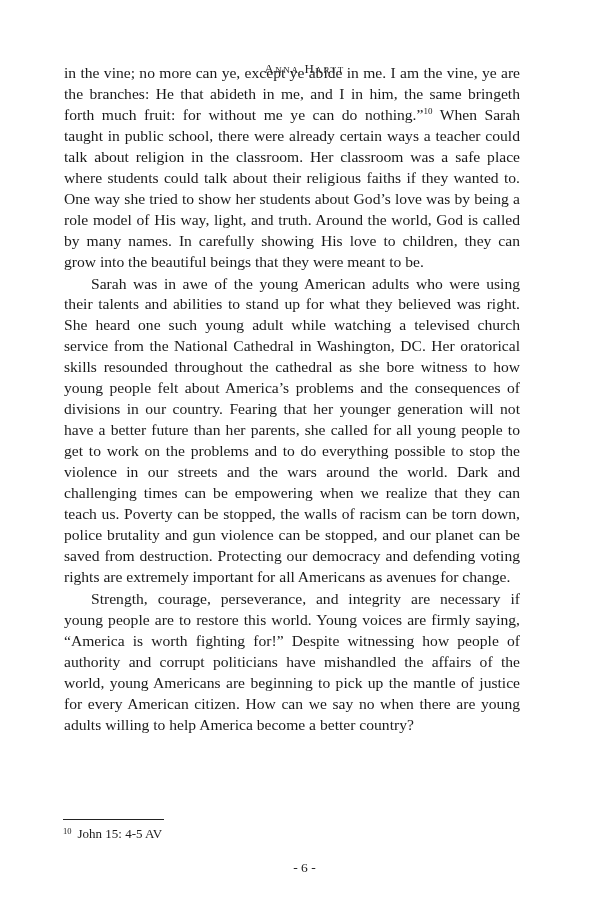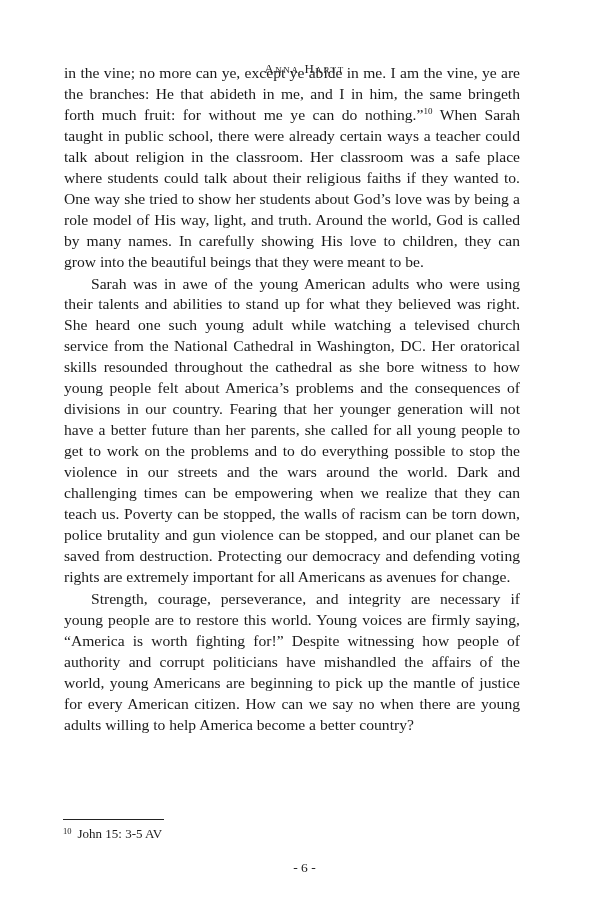--- a/index.html
+++ b/index.html
@@ -25,16 +25,16 @@
 <div class="running-head">Anna Hartt</div>
 
 <div class="body-text">
   <p class="noindent"><span>in the vine; no more can ye, except ye abide in me. I am the vine, ye are the branches: He that abideth in me, and I in him, the same bringeth forth much fruit: for without me ye can do nothing.”</span><sup>10</sup><span> When Sarah taught in public school, there were already certain ways a teacher could talk about religion in the classroom. Her classroom was a safe place where students could talk about their religious faiths if they wanted to. One way she tried to show her students about God’s love was by being a role model of His way, light, and truth. Around the world, God is called by many names. In carefully showing His love to children, they can grow into the beautiful beings that they were meant to be.</span></p>
   <p>Sarah was in awe of the young American adults who were using their talents and abilities to stand up for what they believed was right. She heard one such young adult while watching a televised church service from the National Cathedral in Washington, DC. Her oratorical skills resounded throughout the cathedral as she bore witness to how young people felt about America’s problems and the consequences of divisions in our country. Fearing that her younger generation will not have a better future than her parents, she called for all young people to get to work on the problems and to do everything possible to stop the violence in our streets and the wars around the world. Dark and challenging times can be empowering when we realize that they can teach us. Poverty can be stopped, the walls of racism can be torn down, police brutality and gun violence can be stopped, and our planet can be saved from destruction. Protecting our democracy and defending voting rights are extremely important for all Americans as avenues for change.</p>
   <p>Strength, courage, perseverance, and integrity are necessary if young people are to restore this world. Young voices are firmly saying, “America is worth fighting for!” Despite witnessing how people of authority and corrupt politicians have mishandled the affairs of the world, young Americans are beginning to pick up the mantle of justice for every American citizen. How can we say no when there are young adults willing to help America become a better country?</p>
 </div>
 
 <div class="fn-rule"></div>
 <div class="footnote">
-  <span class="num">10</span><span>John 15: 3-5 AV</span>
+  <span class="num">10</span><span>John 15: 4-5 AV</span>
 </div>
 
 <div class="page-number">- 6 -</div>
 
 </body></html>

